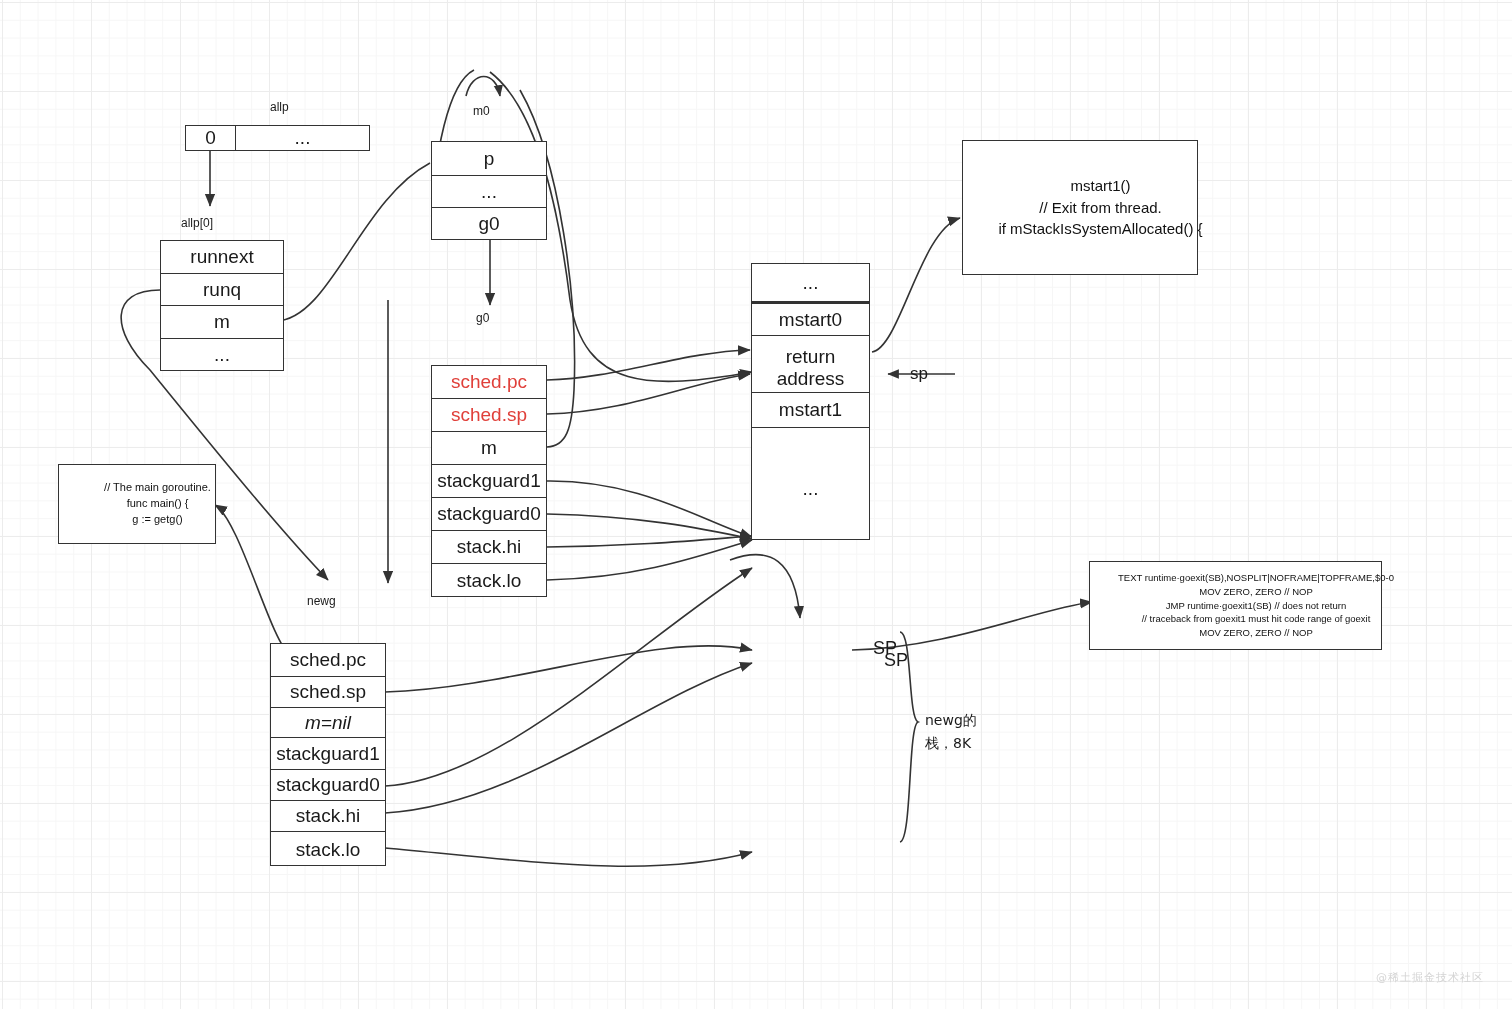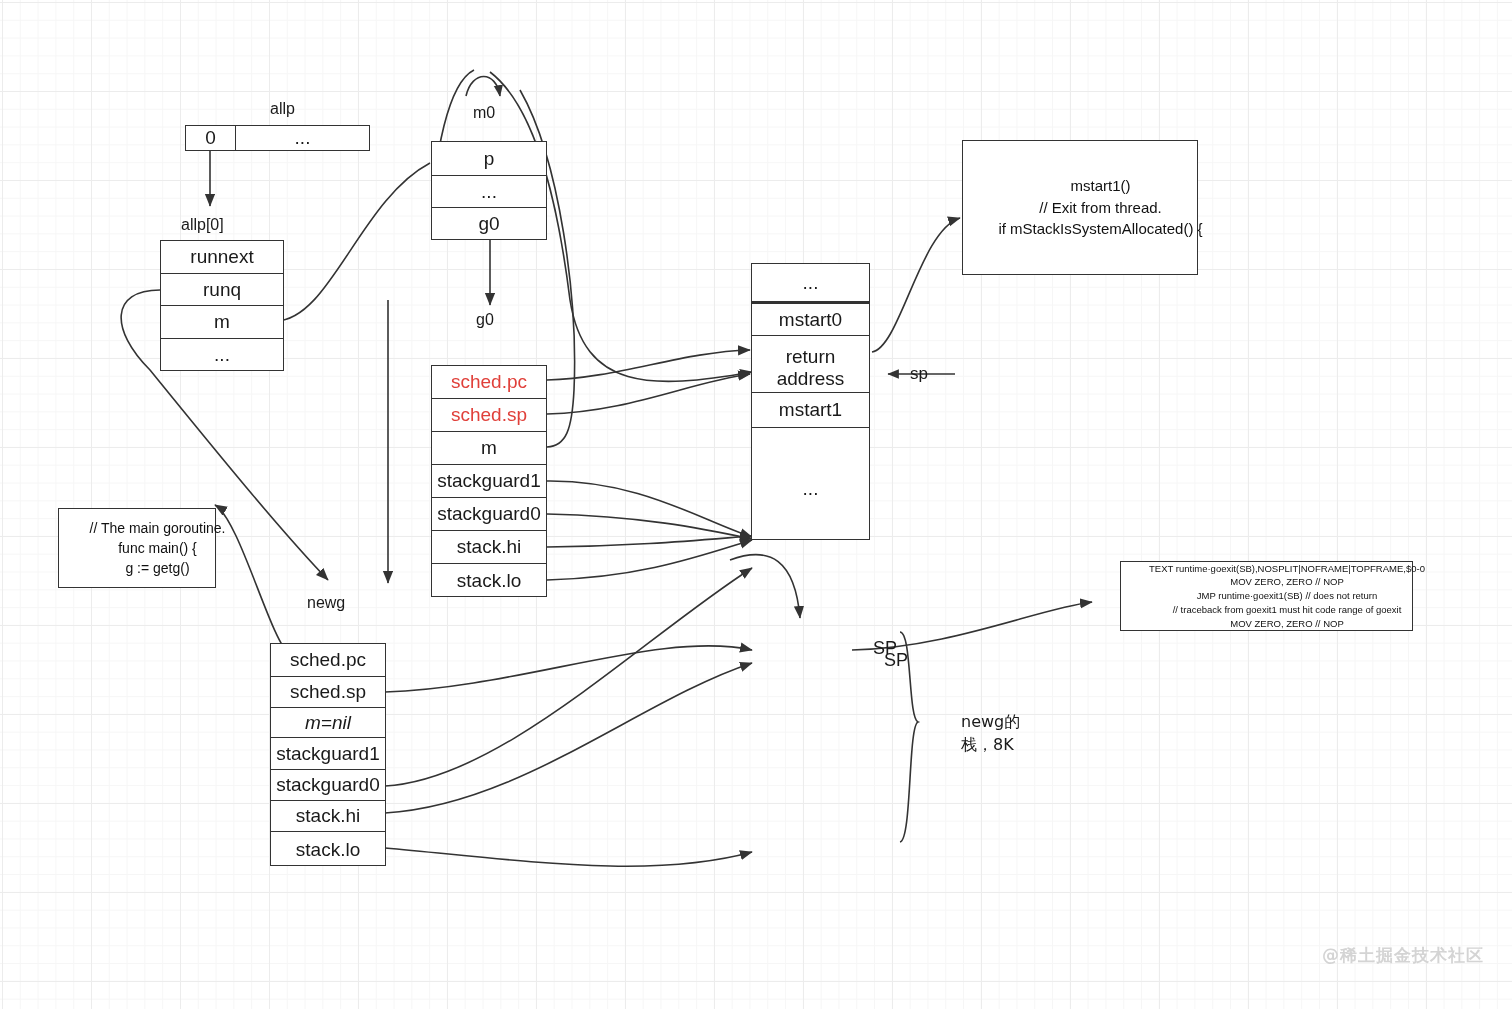--- a/index.html
+++ b/index.html
@@ -46,51 +46,50 @@
     color: #1a1a1a;
     font-size: 19px;
     white-space: nowrap;
   }
   .row:last-child { border-bottom: none; }
   .row.red { color: #e0403a; }
   .row.thick { border-bottom-width: 3px; }
   .label {
     position: absolute;
     color: #1a1a1a;
-    font-size: 16px;
+    font-size: 12px;
     white-space: nowrap;
   }
-  .label.cn { font-family: "DejaVu Sans", sans-serif; font-size: 16px; margin-left: 36px; }
+  .label.cn { font-family: "DejaVu Sans", sans-serif; font-size: 14px; }
   .codebox {
     position: absolute;
     box-sizing: border-box;
     border: 1.6px solid #333333;
     background: #ffffff;
     display: flex;
     flex-direction: column;
     align-items: center;
     justify-content: center;
     text-align: center;
     color: #111111;
     padding-left: 41px;
   }
   .codebox .line { white-space: nowrap; line-height: 1.45; }
   #mstart1-code { font-size: 15px; }
-  #main-goroutine-code { font-size: 14px; margin-top: 44px; }
+  #main-goroutine-code { font-size: 11px; }
   #goexit-code { font-size: 9.5px; }
   #watermark {
     position: absolute;
     right: 28px;
-    bottom: 42px;
+    bottom: 24px;
     color: #d4d4d4;
-    font-size: 17px;
+    font-size: 11px;
     font-family: "DejaVu Sans", sans-serif;
     letter-spacing: 1px;
     user-select: none;
-    font-weight: bold;
   }
   .allp-cell {
     box-sizing: border-box;
     display: flex;
     align-items: center;
     justify-content: center;
     font-size: 19px;
     color: #1a1a1a;
     height: 100%;
   }
@@ -231,21 +230,21 @@
     <div class="row" style="height:31px;">stackguard0</div>
     <div class="row" style="height:31px;">stack.hi</div>
     <div class="row" style="height:35px;">stack.lo</div>
   </div>
 
   <div class="label" style="left:873px; top:638px; font-size:18px;">SP</div>
   <div class="label" style="left:884px; top:650px; font-size:18px;">SP</div>
   <div class="label cn" style="left:925px; top:712px;">newg的</div>
   <div class="label cn" style="left:925px; top:735px;">栈，8K</div>
 
-  <div class="codebox" id="goexit-code" style="left:1120px; top:561px; width:293px; height:70px;">
+  <div class="codebox" id="goexit-code" style="left:1089px; top:561px; width:293px; height:89px;">
     <div class="line">TEXT runtime·goexit(SB),NOSPLIT|NOFRAME|TOPFRAME,$0-0</div>
     <div class="line">MOV ZERO, ZERO // NOP</div>
     <div class="line">JMP runtime·goexit1(SB) // does not return</div>
     <div class="line">// traceback from goexit1 must hit code range of goexit</div>
     <div class="line">MOV ZERO, ZERO // NOP</div>
   </div>
 
   <div id="watermark">@稀土掘金技术社区</div>
 
 </div>

